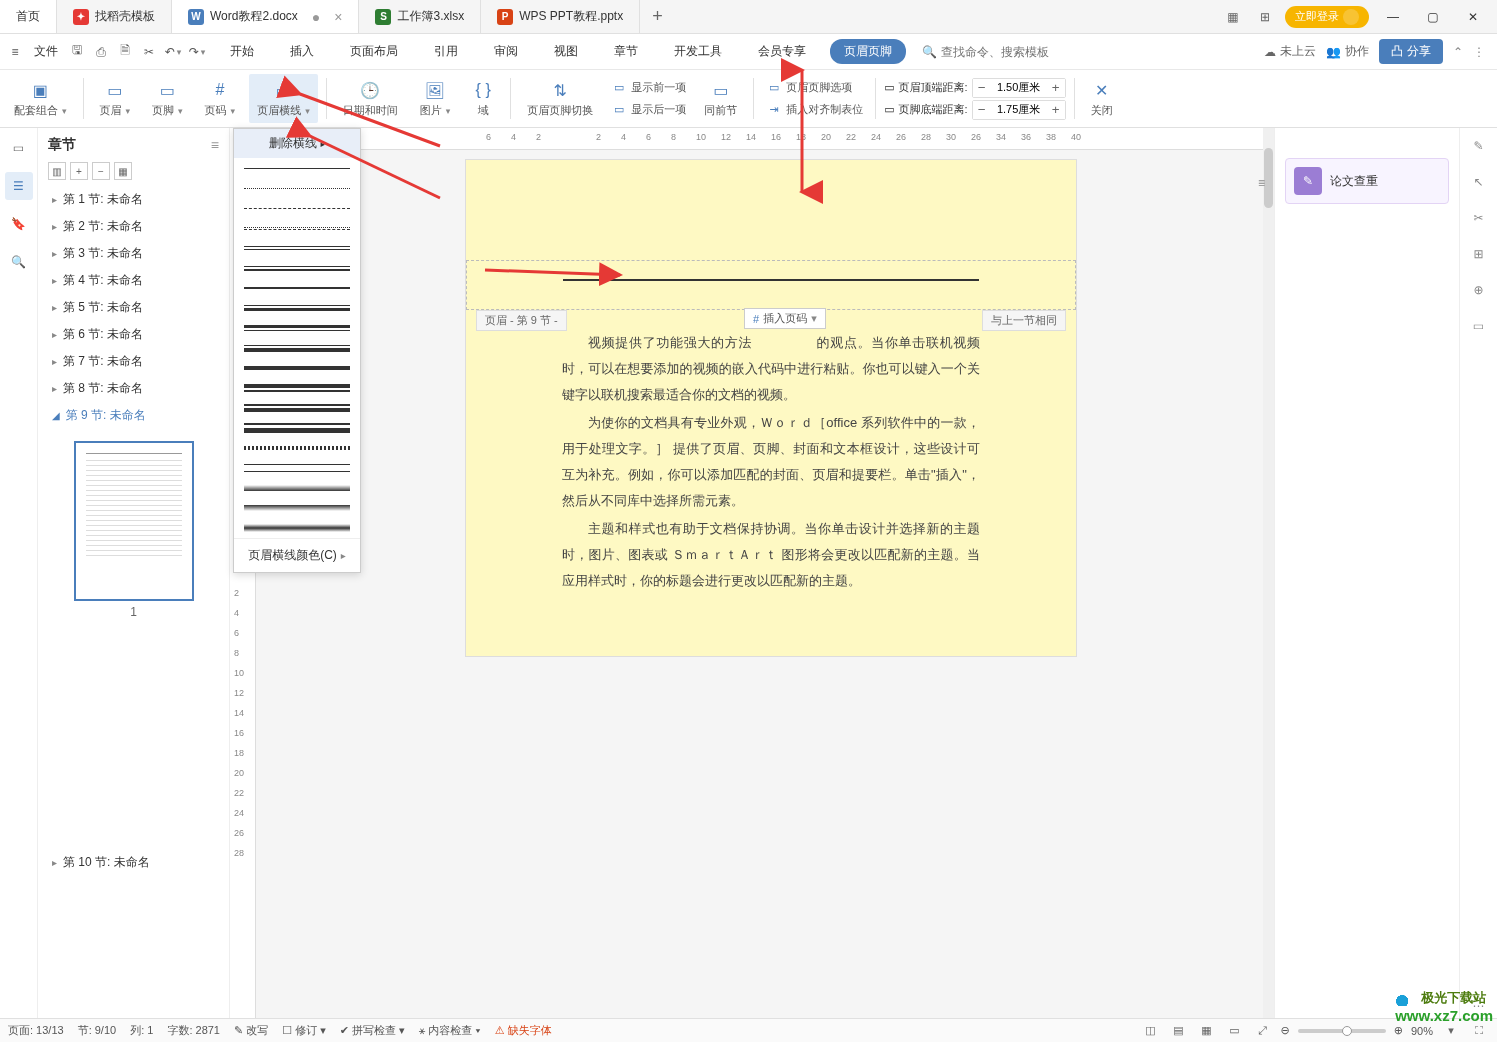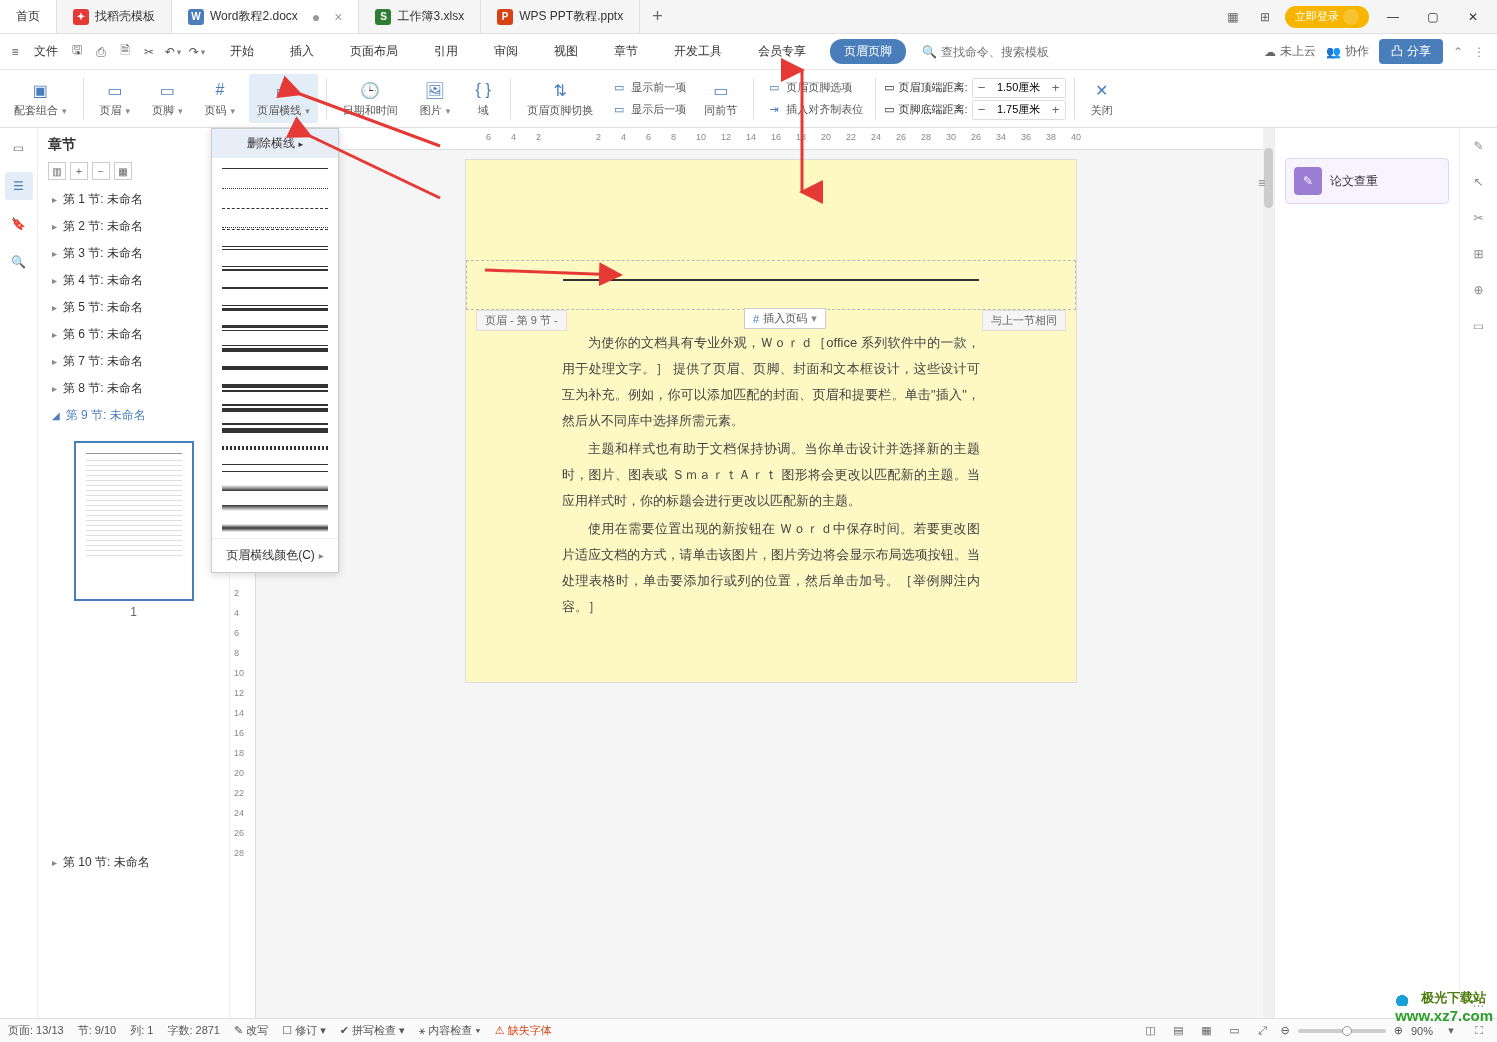--- a/index.html
+++ b/index.html
@@ -89,21 +89,21 @@
 .page .footnote { padding: 0 96px 40px; font-size: 11px; color: #666; }
 
 .right-rail { width: 38px; border-left: 1px solid #eee; display: flex; flex-direction: column; align-items: center; padding-top: 6px; gap: 12px; background: #fff; }
 .right-rail .rr-btn { width: 24px; height: 24px; display: flex; align-items: center; justify-content: center; color: #888; cursor: pointer; }
 
 .right-panel { width: 185px; border-left: 1px solid #eee; padding: 30px 10px; background: #fff; }
 .right-panel .card { border: 1px solid #e3d4f5; border-radius: 4px; padding: 8px; display: flex; align-items: center; gap: 8px; background: #f8f4ff; }
 .right-panel .card .cicon { width: 28px; height: 28px; background: #9b7dd4; border-radius: 4px; display: flex; align-items: center; justify-content: center; color: #fff; }
 
 
-.dropdown { position: absolute; left: 211px; top: 128px; width: 128px; background: #fff; border: 1px solid #ccc; box-shadow: 0 2px 8px rgba(0,0,0,0.15); z-index: 100; }
+.dropdown { position: absolute; left: 233px; top: 128px; width: 128px; background: #fff; border: 1px solid #ccc; box-shadow: 0 2px 8px rgba(0,0,0,0.15); z-index: 100; }
 .dropdown .dd-item { padding: 6px 10px; text-align: center; cursor: pointer; font-size: 12px; }
 .dropdown .dd-item.hover { background: #e8eef8; }
 .dropdown .line-sample { height: 20px; display: flex; align-items: center; padding: 0 10px; cursor: pointer; }
 .dropdown .line-sample div { width: 100%; }
 .dropdown .ls-thin { border-bottom: 1px solid #333; }
 .dropdown .ls-dot { border-bottom: 1px dotted #333; }
 .dropdown .ls-dash { border-bottom: 1px dashed #333; }
 .dropdown .ls-dashdot { border-bottom: 1px dashed #333; height: 3px; border-top: 1px dotted #333; }
 .dropdown .ls-dbl { border-top: 1px solid #333; border-bottom: 1px solid #333; height: 4px; }
 .dropdown .ls-tri { border-top: 1px solid #333; border-bottom: 1px solid #333; height: 5px; position: relative; }
@@ -441,23 +441,23 @@
       <div class="page">
         <div class="hdr-area"></div>
         <div class="hdr-tag">页眉 - 第 9 节 -</div>
         <div class="hdr-insert">
             <span style="color:#4a7ebb">#</span>
             <span>插入页码</span>
             <span style="color:#888">▾</span>
           </div>
         <div class="hdr-same">与上一节相同</div>
         <div class="body-text">
+          <p><span>视频提供了功能强大的方法</span>&nbsp;&nbsp;&nbsp;&nbsp;&nbsp;&nbsp;&nbsp;&nbsp;&nbsp;&nbsp;&nbsp;&nbsp;&nbsp;&nbsp;&nbsp;<span>的观点。当你单击联机视频时，可以在想要添加的视频的嵌入代码中进行粘贴。你也可以键入一个关键字以联机搜索最适合你的文档的视频。</span></p>
           <p>为使你的文档具有专业外观，Ｗｏｒｄ［office 系列软件中的一款，用于处理文字。］ 提供了页眉、页脚、封面和文本框设计，这些设计可互为补充。例如，你可以添加匹配的封面、页眉和提要栏。单击"插入"，然后从不同库中选择所需元素。</p>
           <p>主题和样式也有助于文档保持协调。当你单击设计并选择新的主题时，图片、图表或 ＳｍａｒｔＡｒｔ 图形将会更改以匹配新的主题。当应用样式时，你的标题会进行更改以匹配新的主题。</p>
-          <p>使用在需要位置出现的新按钮在 Ｗｏｒｄ中保存时间。若要更改图片适应文档的方式，请单击该图片，图片旁边将会显示布局选项按钮。当处理表格时，单击要添加行或列的位置，然后单击加号。［举例脚注内容。］</p>
         </div>
       </div>
       <div class="scrollbar-v">
           <div class="sthumb"></div>
         </div>
     </div>
   </div>
 
   <div class="right-panel">
     <span style="position:absolute; right:232px; top:48px; color:#888; cursor:pointer;">≡</span>

